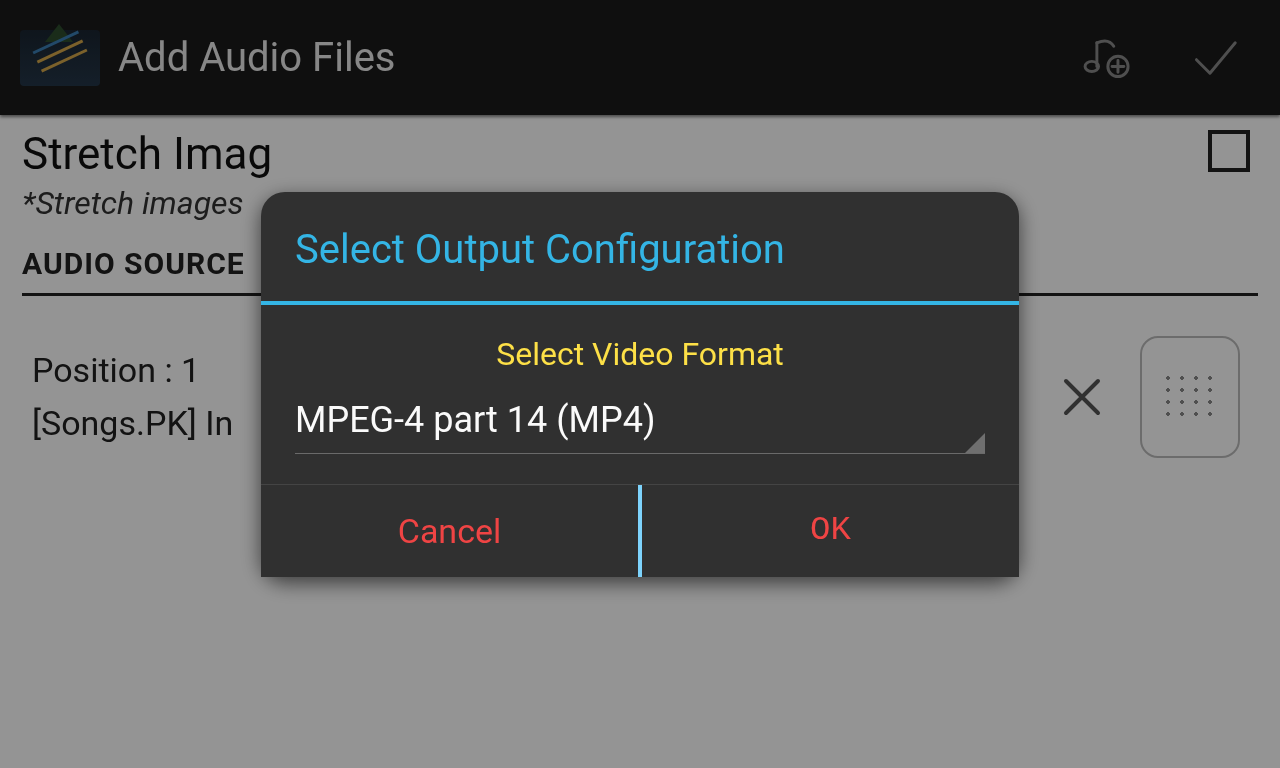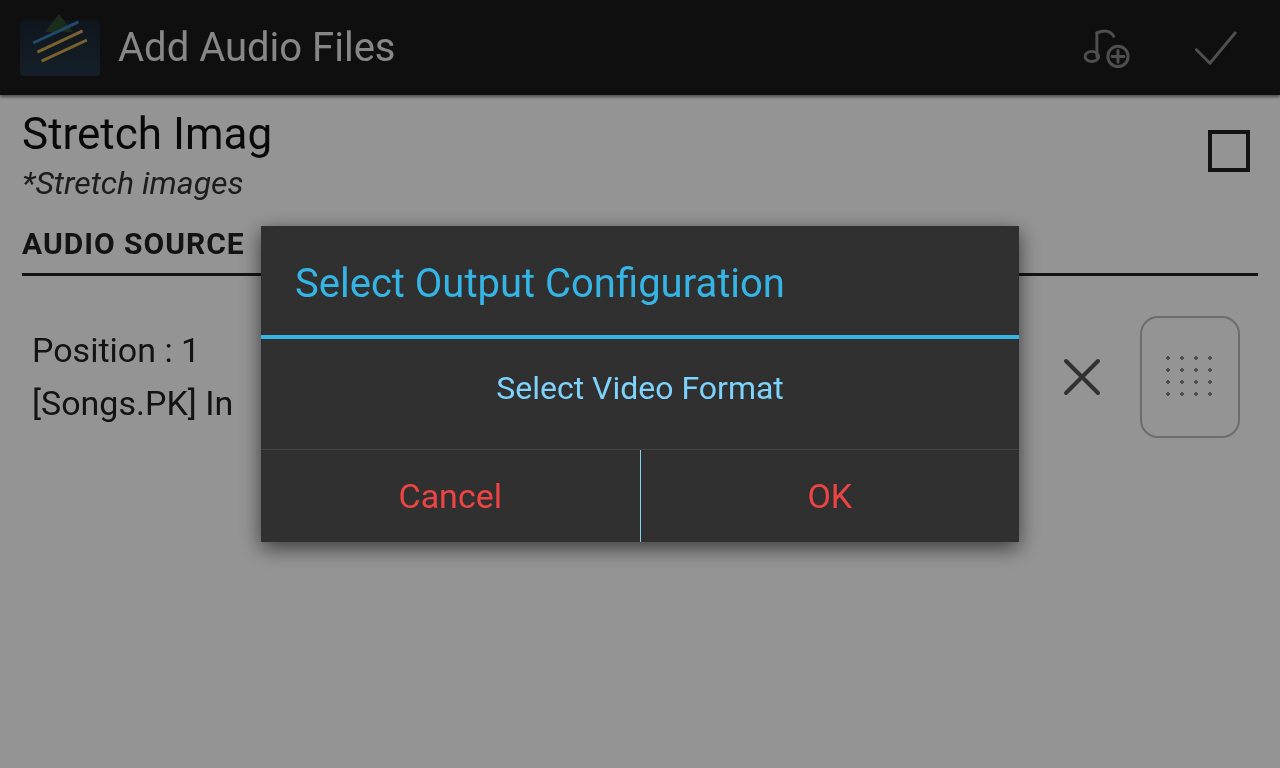--- a/index.html
+++ b/index.html
@@ -8,21 +8,21 @@
     height: 768px;
     overflow: hidden;
     font-family: "Roboto", "Helvetica Neue", Arial, sans-serif;
     background: #000;
     color: #ddd;
   }
 
   
   .action-bar {
     position: relative;
-    height: 95px;
+    height: 115px;
     background: #1a1a1a;
     display: flex;
     align-items: center;
     padding: 0 20px;
     box-shadow: 0 2px 3px rgba(0,0,0,.5);
   }
   .app-icon {
     width: 80px; height: 56px;
     background: linear-gradient(180deg,#1a2531 0%,#243648 100%);
     position: relative;
@@ -115,37 +115,38 @@
   
   .scrim{
     position:fixed; inset:0;
     background:rgba(0,0,0,.42);
     display:flex; align-items:center; justify-content:center;
   }
   .dialog{
     width:758px;
     background:#303030;
     box-shadow:0 6px 20px rgba(0,0,0,.6);
+    border-radius:24px;
   }
   .dlg-title{
     color:#34b5e5;
     font-size:40px;
     font-weight:400;
     padding:34px 34px 28px;
   }
   .dlg-divider{
     height:4px;
     background:#34b5e5;
   }
   .dlg-body{
     padding:18px 34px 22px;
   }
   .spinner-label{
     text-align:center;
-    color:#7dd3fc;
+    color:#fde047;
     font-size:32px;
     margin-top:12px;
     margin-bottom:12px;
   }
   .spinner{
     position:relative;
     font-size:36px;
     color:#fafafa;
     padding:14px 0 12px;
     border-bottom:1.5px solid #6a6a6a;
@@ -167,21 +168,22 @@
   .dlg-btn{
     flex:1;
     text-align:center;
     font-size:34px;
     color:#ef4444;
     padding:26px 0;
     cursor:pointer;
     background:#303030;
   }
   .dlg-btn + .dlg-btn{
-    border-left:1px solid #7dd3fc;
+    border-left:4px solid #7dd3fc;
+    font-family:Liberation Mono, monospace;
   }
 </style>
 </head>
 <body>
 
 <div class="action-bar">
   <div class="app-icon"></div>
   <div class="action-title">Add Audio Files</div>
   <div class="action-right">
     <div class="icon-btn">
@@ -225,20 +227,21 @@
 
   <div class="checkbox-frame"></div>
 </div>
 
 <div class="scrim">
   <div class="dialog">
     <div class="dlg-title">Select Output Configuration</div>
     <div class="dlg-divider"></div>
     <div class="dlg-body">
       <div class="spinner-label">Select Video Format</div>
+      <div class="spinner">MPEG-4 part 14 (MP4)</div>
 
     </div>
     <div class="dlg-buttons">
       <div class="dlg-btn">Cancel</div>
       <div class="dlg-btn">OK</div>
     </div>
   </div>
 </div>
 
 </body></html>

